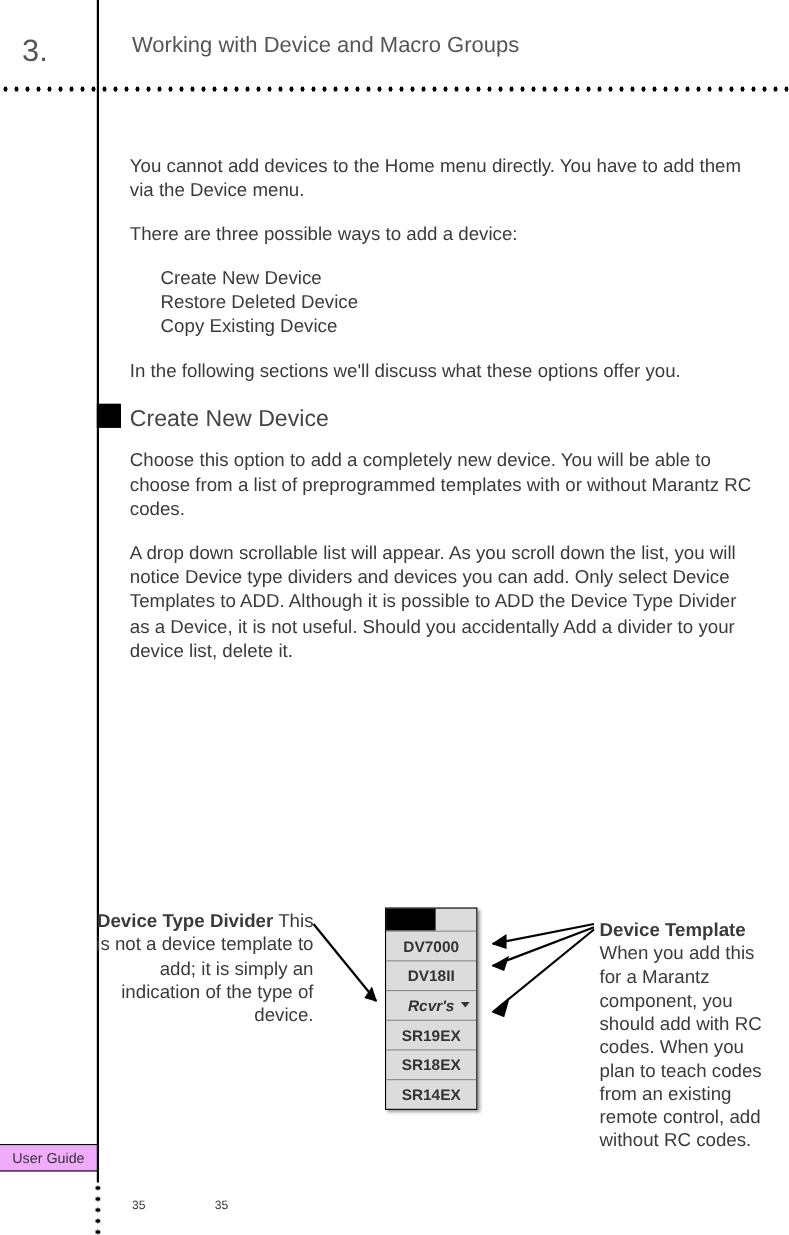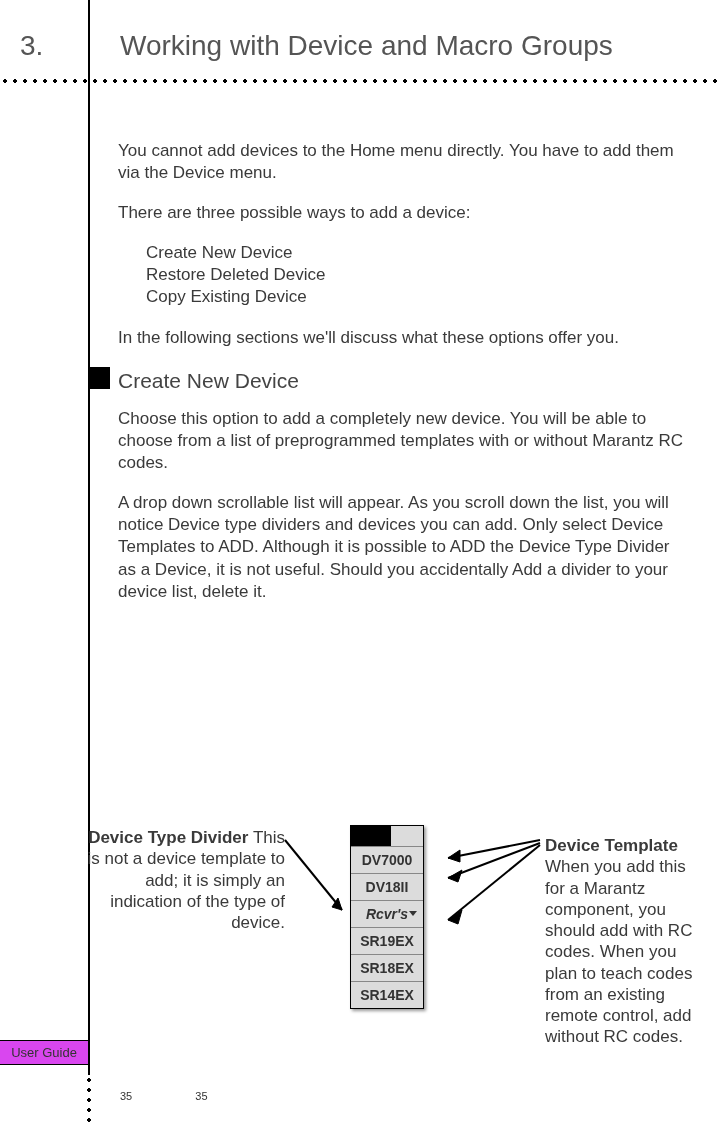--- a/index.html
+++ b/index.html
@@ -27,21 +27,21 @@
   }
   .chapter-num {
     position: absolute;
     left: 0;
     font-size: 28px;
     color: #555;
   }
   .chapter-title {
     position: absolute;
     left: 100px;
-    font-size: 28px;
+    font-size: 20px;
     color: #555;
     white-space: nowrap;
   }
   .dotted {
     position: absolute;
     top: 78px;
     left: 0;
     right: 0;
     height: 6px;
     background-image: radial-gradient(circle, #000 2px, transparent 2px);
@@ -103,21 +103,21 @@
     top: 45px;
     width: 165px;
     font-size: 17px;
     line-height: 1.25;
     color: #3a3a3a;
   }
   .device-list {
     position: absolute;
     left: 350px;
     top: 35px;
-    width: 74px;
+    width: 84px;
     border: 1px solid #000;
     box-shadow: 2px 2px 3px rgba(0,0,0,0.4);
     background: #dcdcdc;
   }
   .device-list .topbar {
     height: 20px;
     background: #000;
     width: 55%;
   }
   .device-list .item {
@@ -151,21 +151,21 @@
   .user-guide-box {
     position: absolute;
     left: 0;
     top: 1040px;
     width: 89px;
     border: 1px solid #000;
     border-left: none;
     font-size: 13px;
     text-align: center;
     padding: 4px 0;
-    background: #d946ef;
+    background: #f0abfc;
     color: #333;
   }
   .page-nums {
     position: absolute;
     left: 120px;
     top: 1090px;
     font-size: 11px;
     color: #333;
   }
   .page-nums span { margin-right: 60px; }

